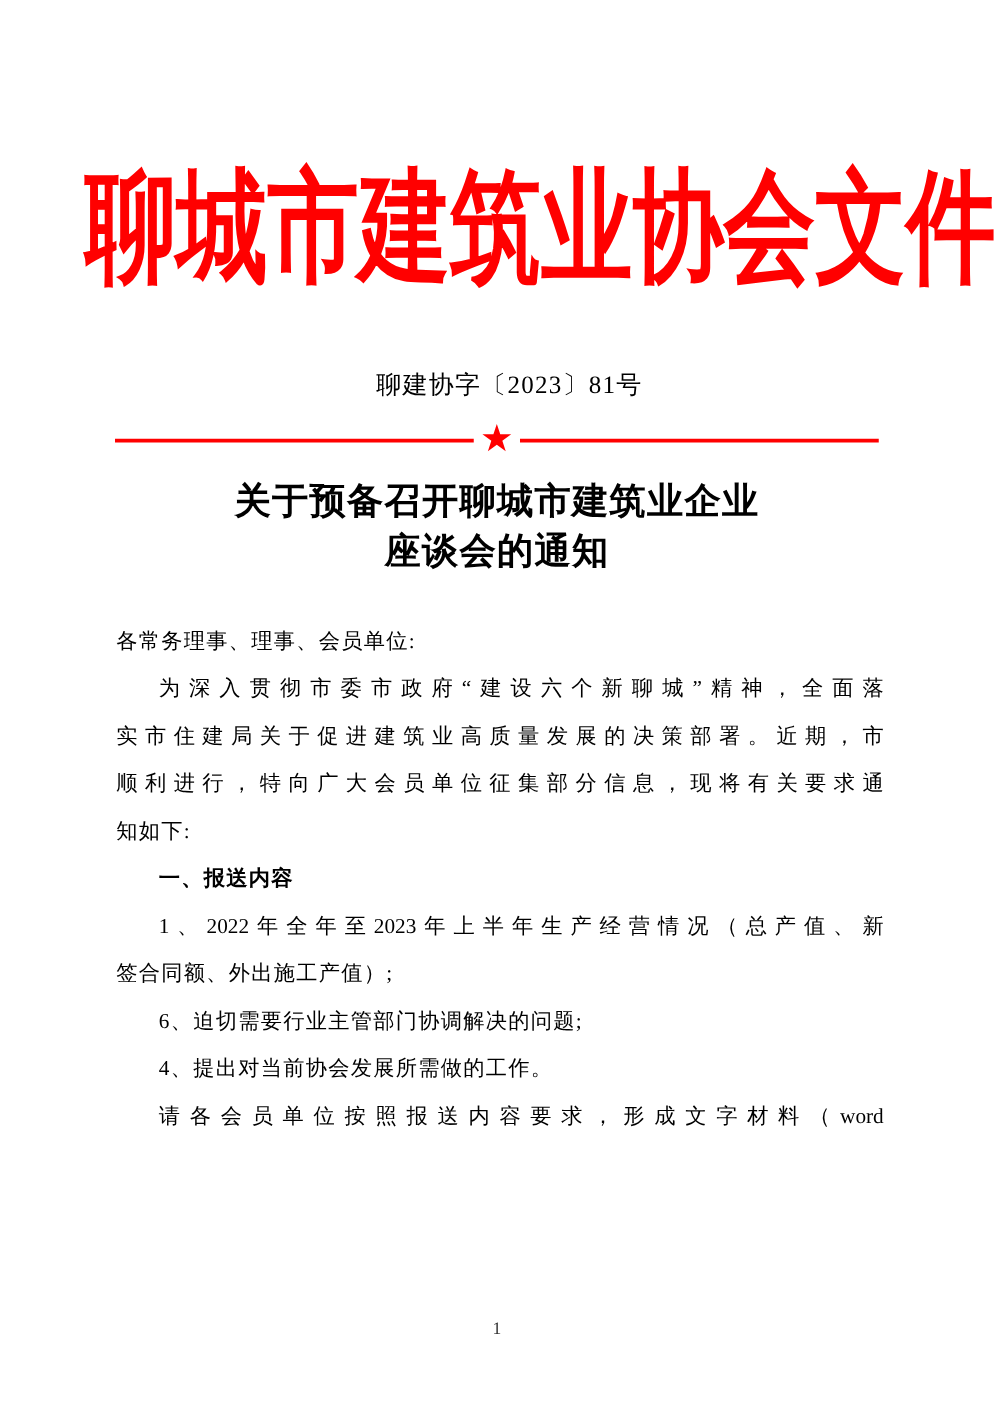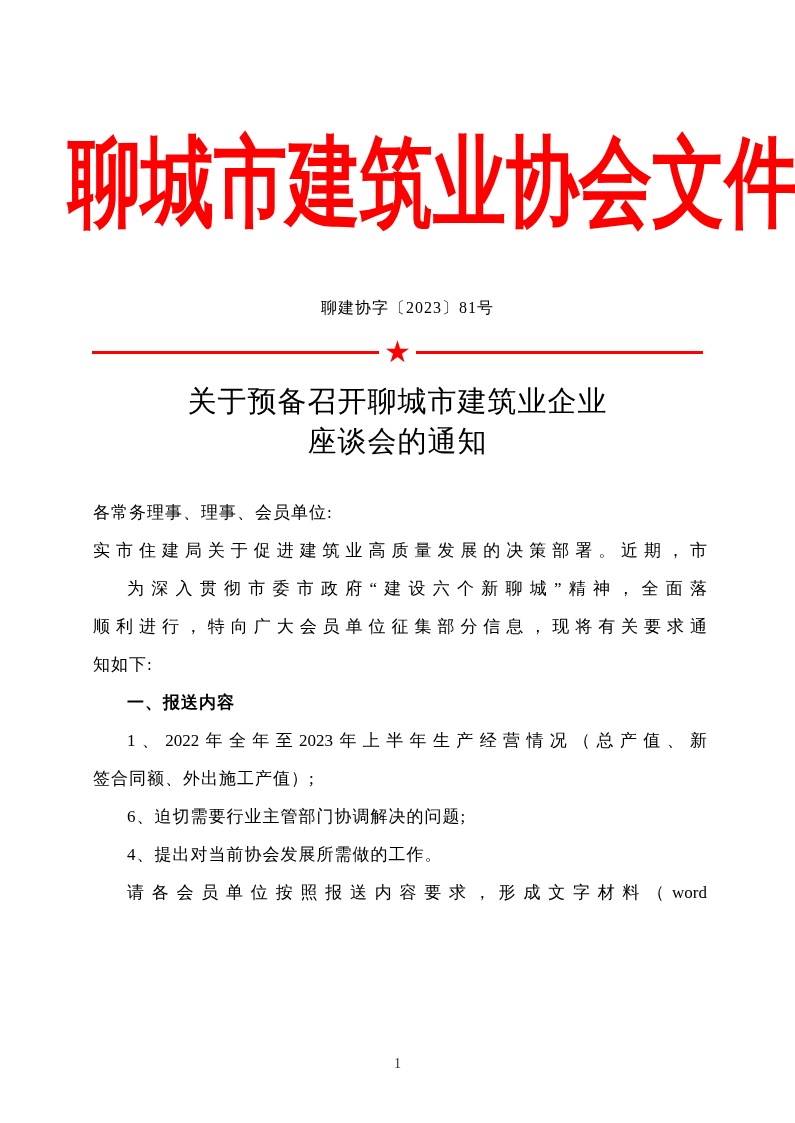--- a/index.html
+++ b/index.html
@@ -29,21 +29,21 @@
     transform: scaleY(1.35);
     transform-origin: center;
     white-space: nowrap;
   }
   .doc-number {
     position: absolute;
     top: 294px;
     left: 0;
     width: 100%;
     text-align: center;
-    font-size: 16px;
+    font-size: 20px;
     line-height: 28px;
     letter-spacing: 1px;
     color: #000000;
     padding-left: 20px;
   }
   .divider {
     position: absolute;
     top: 338px;
     left: 0;
     width: 100%;
@@ -63,21 +63,21 @@
     font-size: 30px;
     line-height: 28px;
     margin: 0 5px;
   }
   .doc-title {
     position: absolute;
     top: 381px;
     left: 0;
     width: 100%;
     text-align: center;
-    font-weight: normal;
+    font-weight: bold;
     font-size: 29px;
     line-height: 40px;
     letter-spacing: 1px;
   }
   .body-text {
     position: absolute;
     top: 494px;
     left: 93px;
     width: 614px;
     font-size: 17px;
@@ -138,22 +138,22 @@
     <span class="line"></span>
   </div>
 
   <div class="doc-title">
     <div>关于预备召开聊城市建筑业企业</div>
     <div>座谈会的通知</div>
   </div>
 
   <div class="body-text" id="body-text">
       <div class="bline">各常务理事、理事、会员单位:</div>
+      <div class="bline indent justify">为深入贯彻市委市政府“建设六个新聊城”精神，全面落</div>
       <div class="bline justify">实市住建局关于促进建筑业高质量发展的决策部署。近期，市</div>
-      <div class="bline indent justify">为深入贯彻市委市政府“建设六个新聊城”精神，全面落</div>
       <div class="bline justify">顺利进行，特向广大会员单位征集部分信息，现将有关要求通</div>
       <div class="bline">知如下:</div>
       <div class="bline indent bold-heading">一、报送内容</div>
       <div class="bline indent justify">1、2022年全年至2023年上半年生产经营情况（总产值、新</div>
       <div class="bline">签合同额、外出施工产值）;</div>
       <div class="bline indent">6、迫切需要行业主管部门协调解决的问题;</div>
       <div class="bline indent">4、提出对当前协会发展所需做的工作。</div>
       <div class="bline indent justify">请各会员单位按照报送内容要求，形成文字材料（word</div>
     </div>
 

